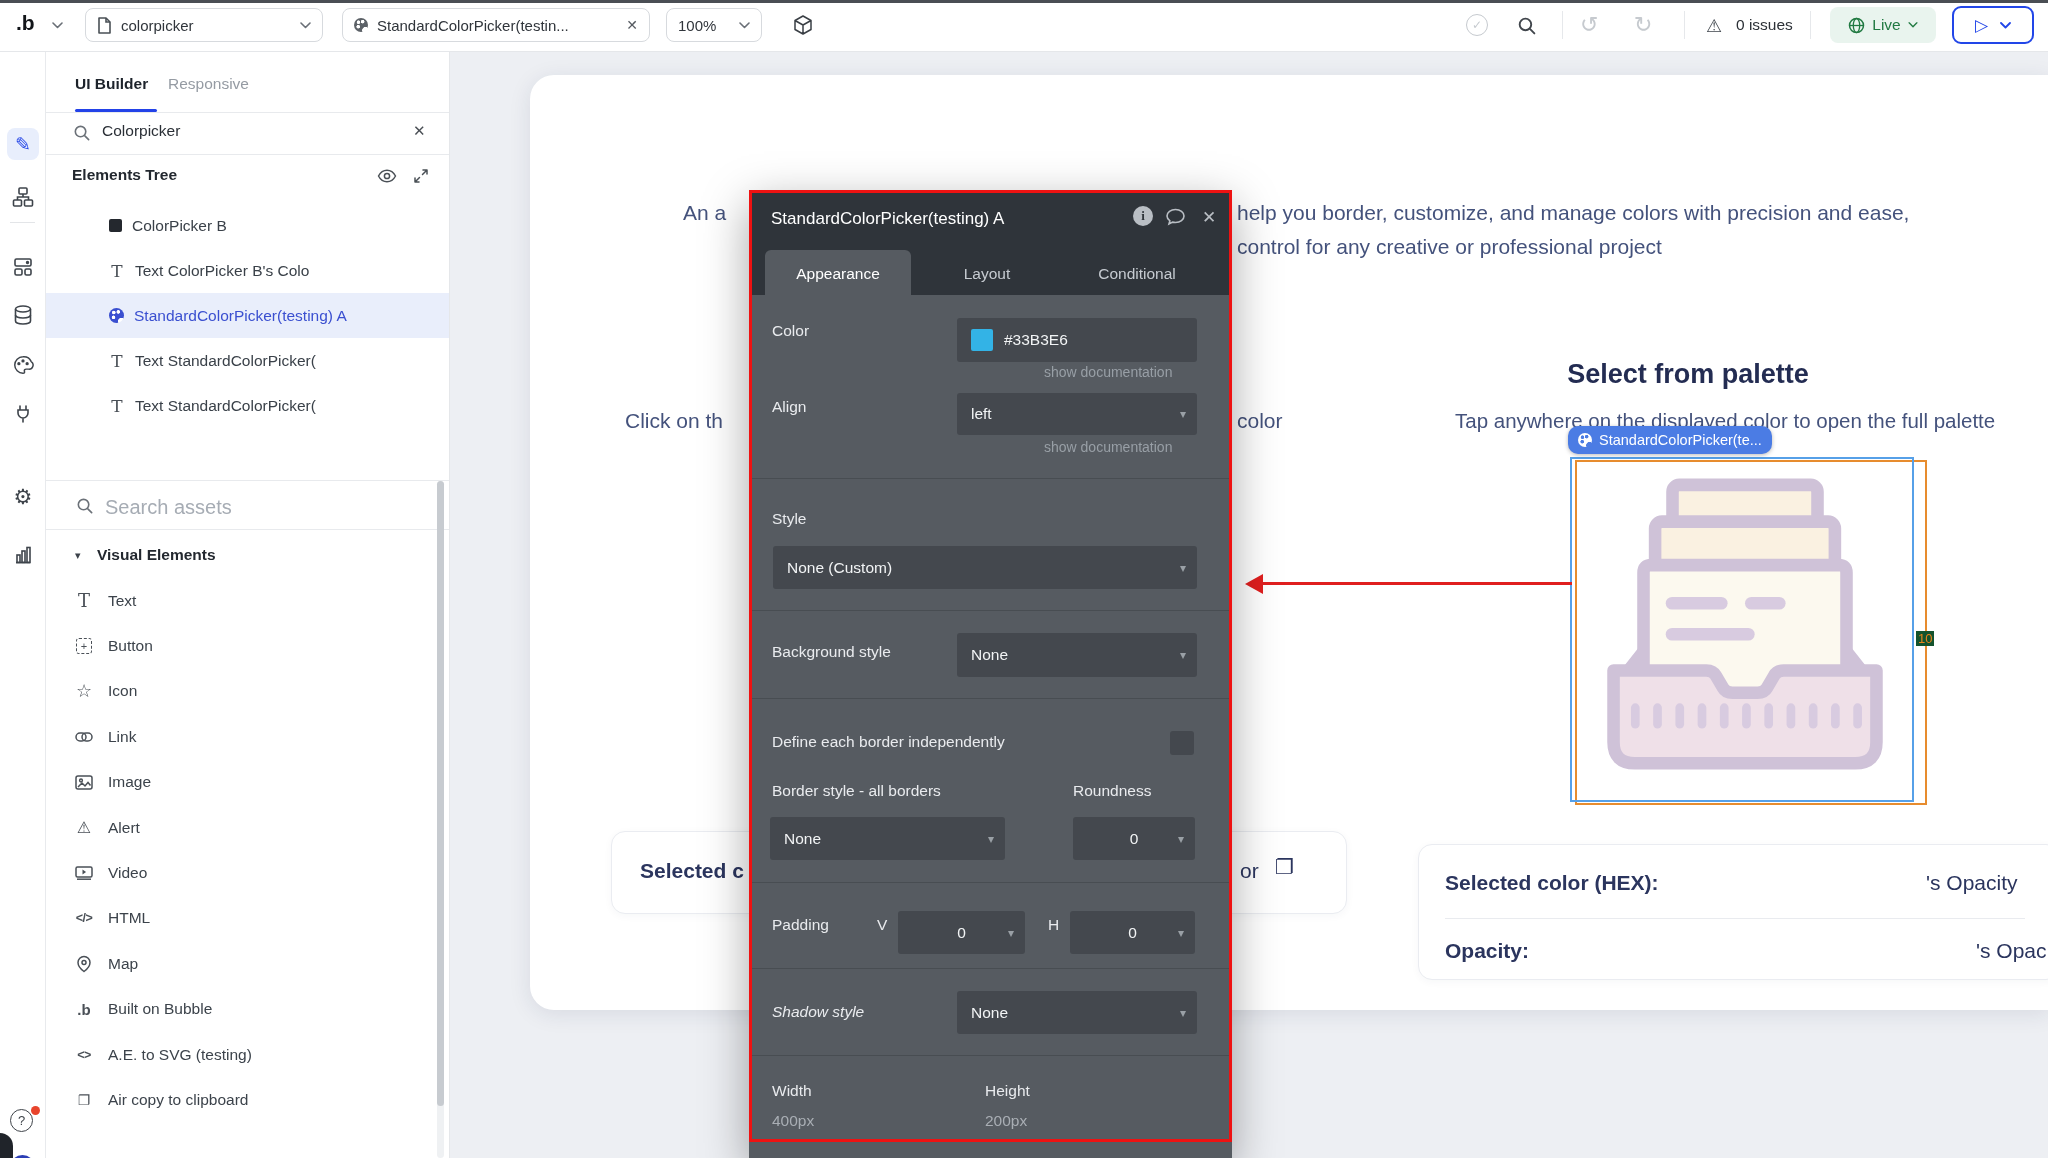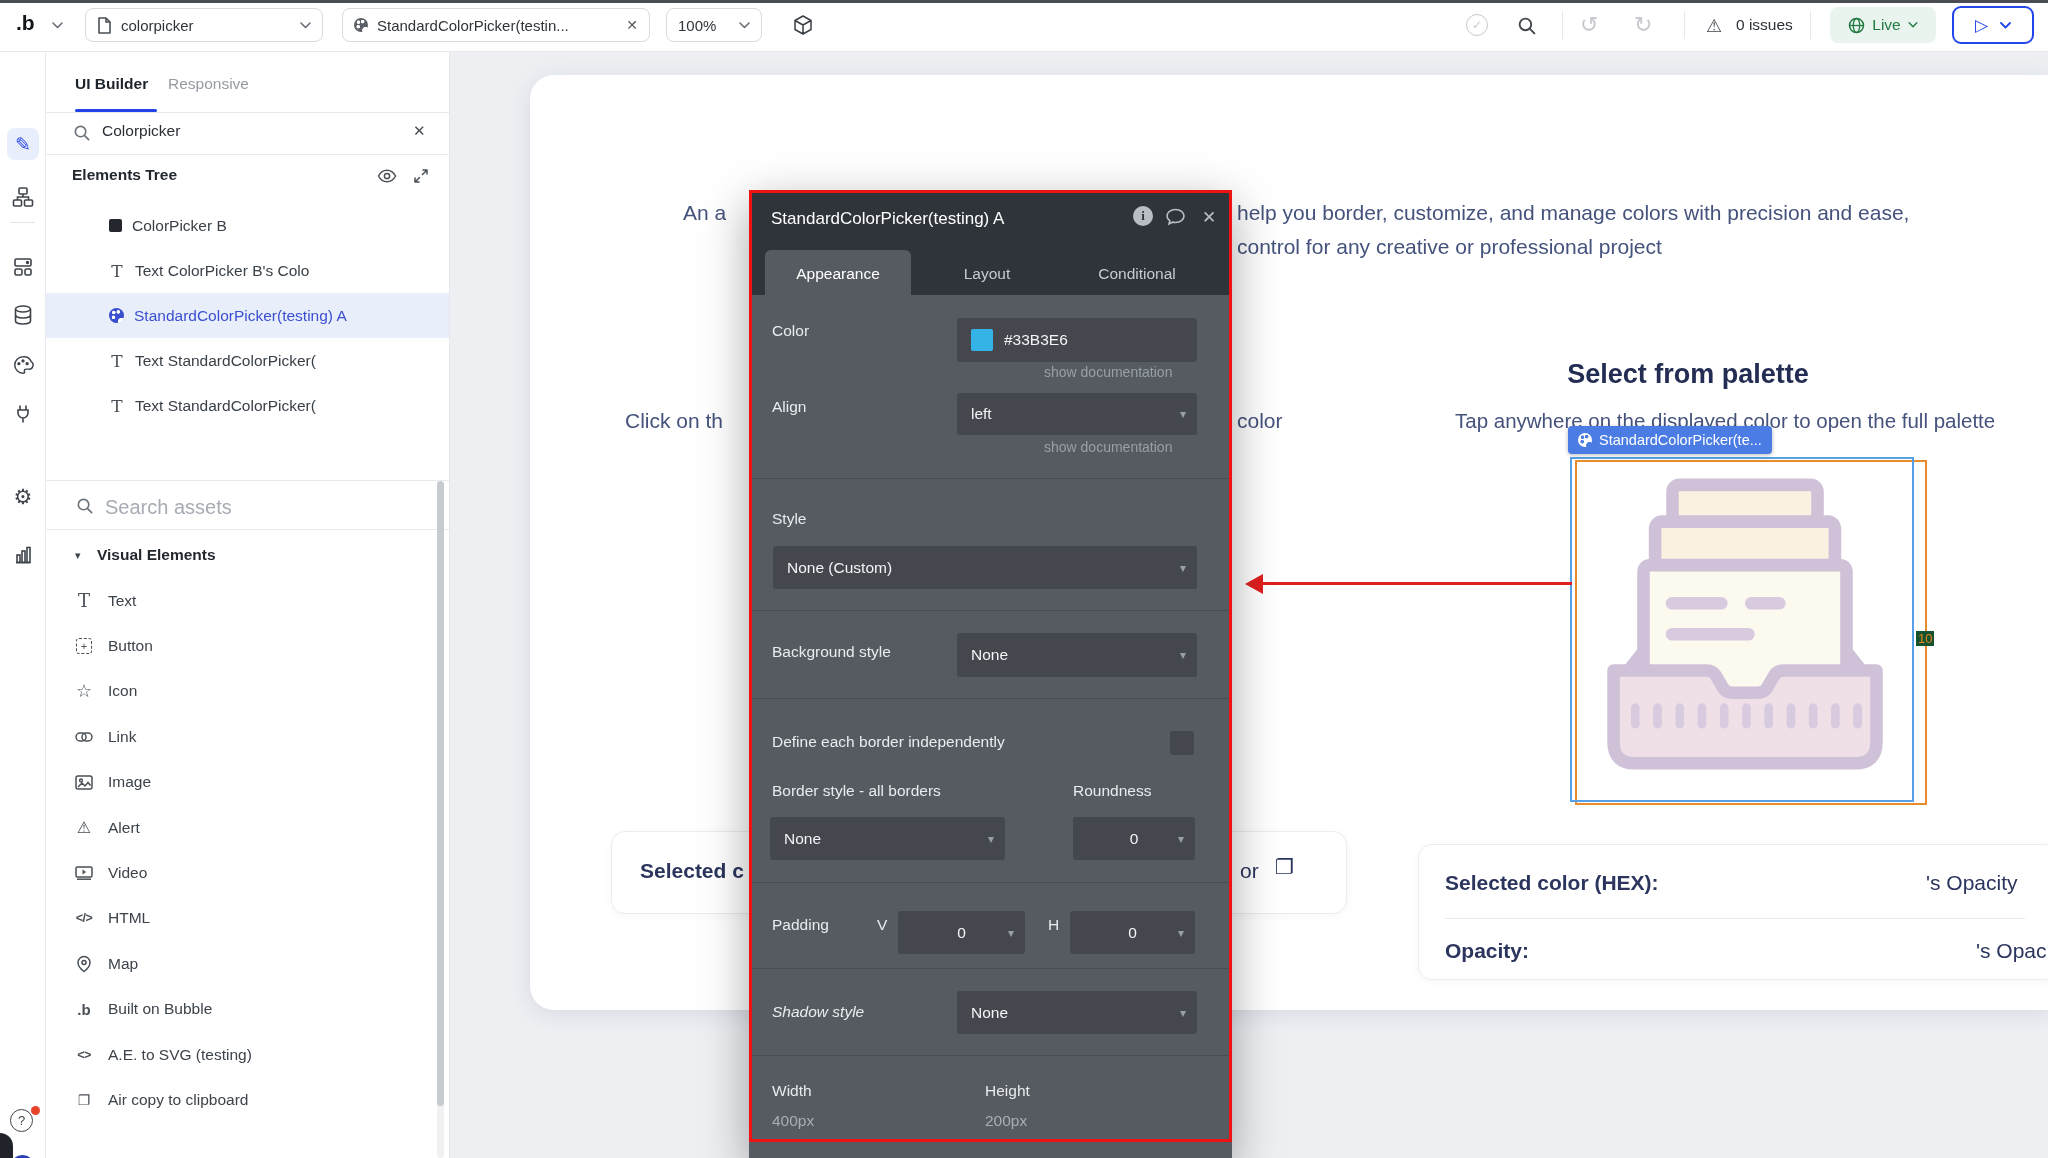--- a/index.html
+++ b/index.html
@@ -70,21 +70,21 @@
   .scroll-thumb{position:absolute;left:392px;top:430px;width:7px;height:625px;background:#c7cbd0;border-radius:4px;}
   
   .canvas{position:absolute;left:450px;top:51px;width:1598px;height:1107px;background:#edeff3;overflow:hidden;z-index:10;}
   .page{position:absolute;left:80px;top:24px;width:1520px;height:935px;background:#fff;border-radius:24px 0 0 24px;
         box-shadow:0 4px 22px rgba(30,40,80,0.10);}
   .h1{position:absolute;left:610px;top:36px;width:600px;text-align:center;font-size:47px;font-weight:bold;color:#273156;letter-spacing:-0.5px;}
   .body-txt{position:absolute;font-size:21px;color:#44527c;white-space:nowrap;}
   .card{position:absolute;background:#fff;border:1px solid #eaecf1;border-radius:14px;box-shadow:0 2px 8px rgba(30,40,80,0.04);}
   .card-bold{font-weight:bold;font-size:21px;color:#2b355e;white-space:nowrap;}
   .card-reg{font-size:21px;color:#2b355e;white-space:nowrap;}
-  .badge{position:absolute;left:1118px;top:375px;height:28px;padding:0 10px;background:#4b7ce4;border-radius:4px;color:#fff;
+  .badge{position:absolute;left:1118px;top:375px;height:28px;padding:0 10px;background:#4b7ce4;border-radius:10px;color:#fff;
          display:flex;align-items:center;gap:7px;font-size:14.5px;box-shadow:0 1px 4px rgba(0,0,0,0.28);z-index:6;}
   .selbox-orange{position:absolute;left:1125px;top:409px;width:352px;height:345px;border:2px solid #e78c2e;box-sizing:border-box;z-index:3;}
   .selbox-blue{position:absolute;left:1120px;top:406px;width:344px;height:345px;border:2px solid #56a0e8;box-sizing:border-box;z-index:4;}
   .sizetick{position:absolute;left:1466px;top:580px;font-size:13px;color:#e8841c;background:#14532d;padding:0 2px;z-index:5;}
   .arrow-line{position:absolute;left:812px;top:531px;width:310px;height:3px;background:#e01f1f;z-index:7;}
   .arrow-head{position:absolute;left:795px;top:523px;width:0;height:0;border-top:10px solid rgba(0,0,0,0);
               border-bottom:10px solid rgba(0,0,0,0);border-right:18px solid #e01f1f;z-index:7;}
   
   .inspector{position:absolute;left:749px;top:190px;width:483px;height:968px;background:#565b61;z-index:50;
              box-shadow:0 14px 44px rgba(0,0,0,0.35);}

